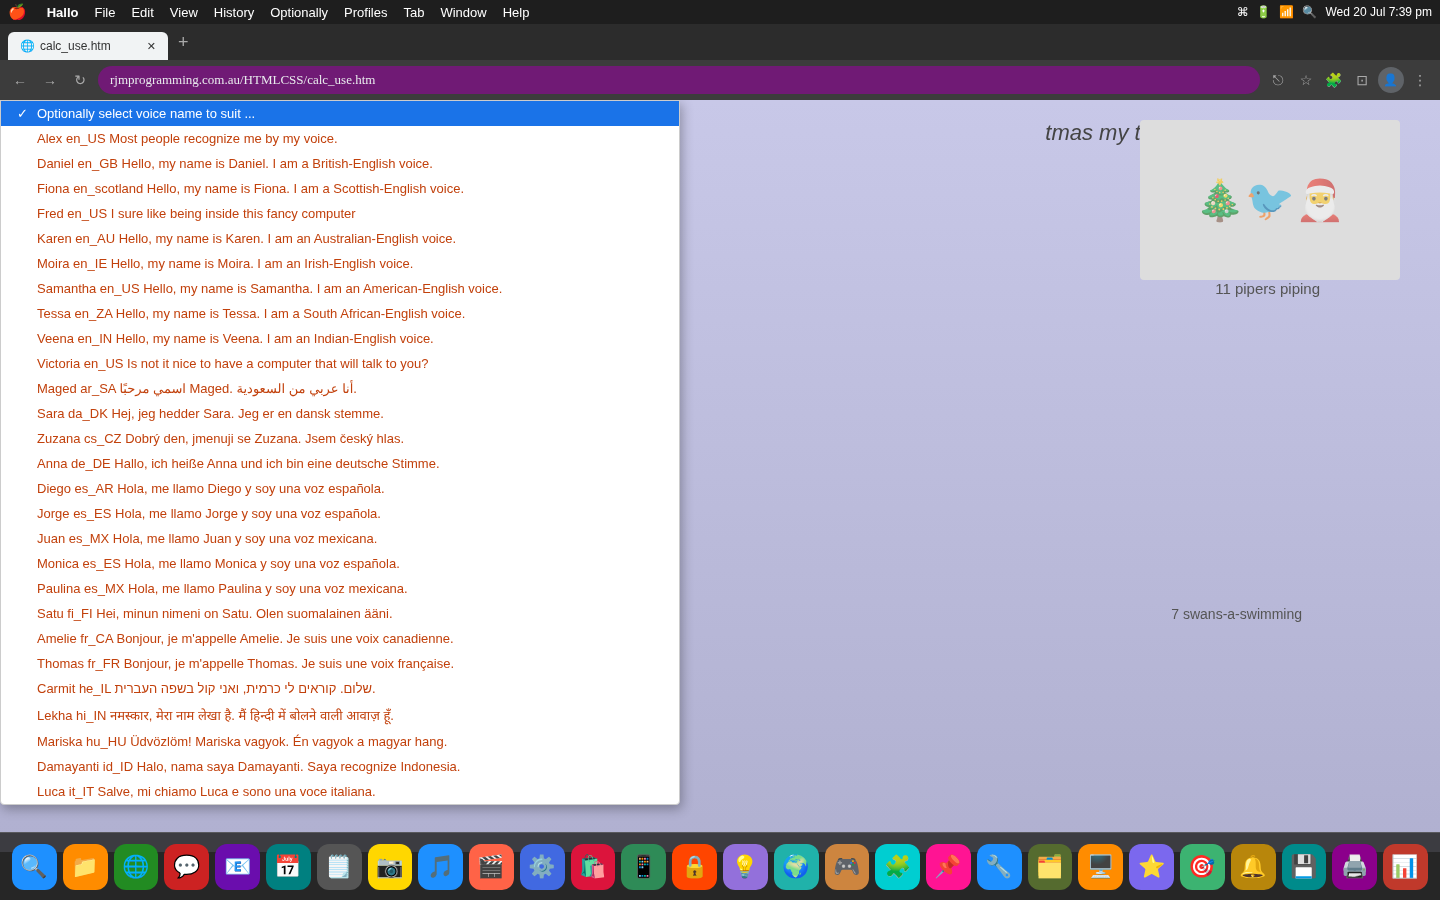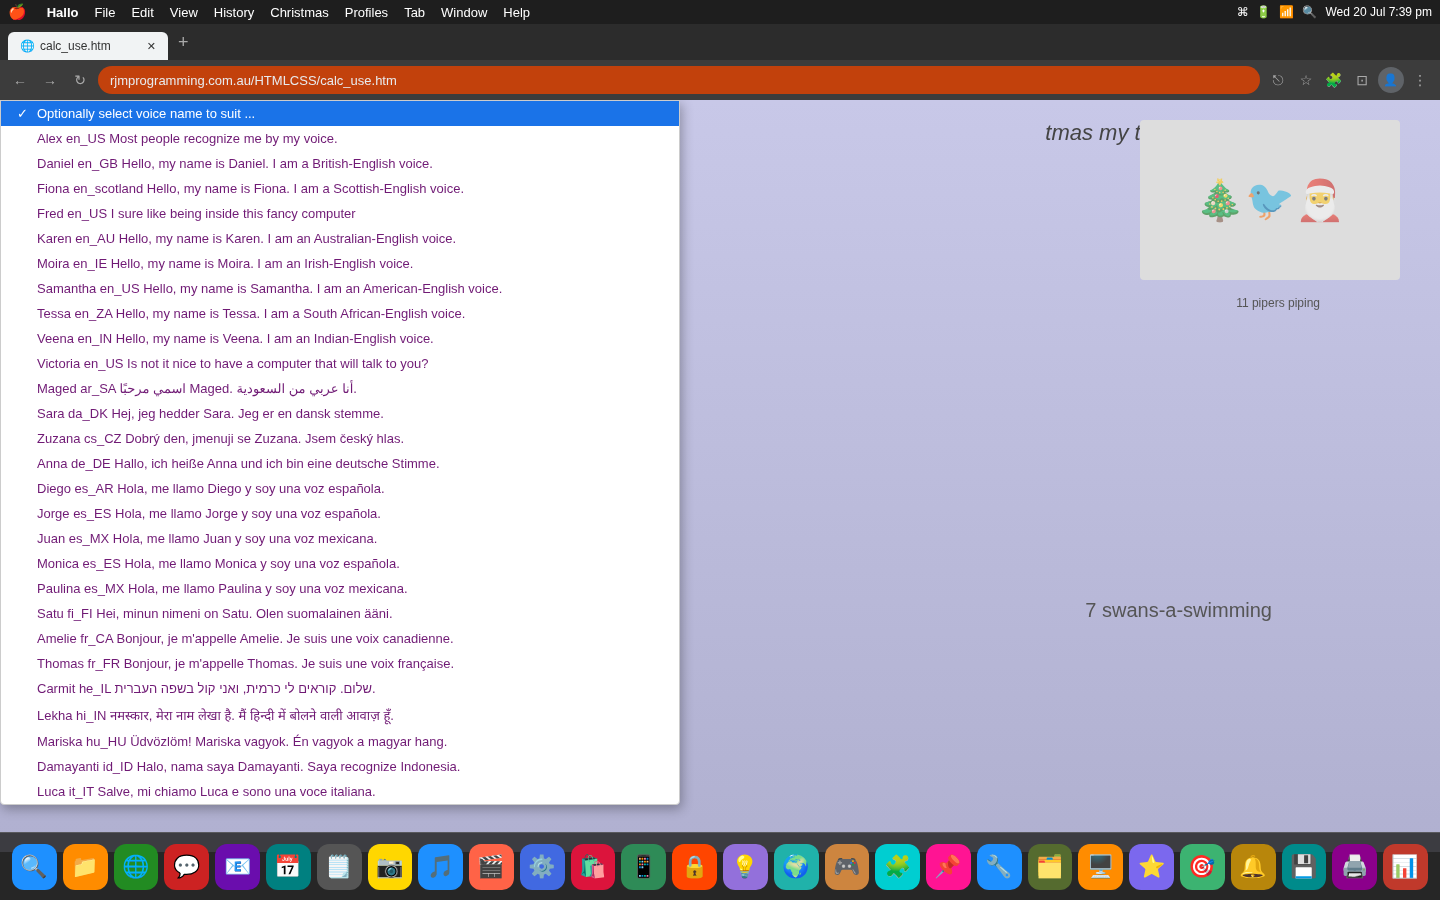--- a/index.html
+++ b/index.html
@@ -89,27 +89,28 @@
       border: none;
       background: transparent;
       color: #aaa;
       font-size: 14px;
       cursor: pointer;
       display: flex; align-items: center; justify-content: center;
     }
     .address-input {
       flex: 1;
       height: 28px;
-      background: #c2410c;
+      background: #701a75;
       border: none;
       border-radius: 14px;
       color: #e8eaed;
       font-size: 13px;
       padding: 0 12px;
       outline: none;
+      font-family: Liberation Serif, serif;
     }
     .toolbar-icons {
       display: flex;
       align-items: center;
       gap: 4px;
     }
     .toolbar-icon {
       width: 24px; height: 24px;
       border-radius: 50%;
       background: transparent;
@@ -218,21 +219,21 @@
       background: white;
       border: 1px solid #ccc;
       box-shadow: 2px 4px 12px rgba(0,0,0,0.3);
       z-index: 50;
       border-radius: 0 0 4px 4px;
     }
 
     .dropdown-item {
       padding: 5px 16px;
       font-size: 13px;
-      color: #701a75;
+      color: #c2410c;
       cursor: pointer;
       display: flex;
       align-items: center;
       gap: 4px;
       white-space: nowrap;
       overflow: hidden;
       text-overflow: ellipsis;
     }
 
     .dropdown-item.selected {
@@ -280,21 +281,21 @@
 </head>
 <body>
 
 <div class="menu-bar">
   <span class="apple-icon">🍎</span>
   <span class="menu-item bold">Hallo</span>
   <span class="menu-item">File</span>
   <span class="menu-item">Edit</span>
   <span class="menu-item">View</span>
   <span class="menu-item">History</span>
-  <span class="menu-item">Christmas</span>
+  <span class="menu-item">Optionally</span>
   <span class="menu-item">Profiles</span>
   <span class="menu-item">Tab</span>
   <span class="menu-item">Window</span>
   <span class="menu-item">Help</span>
   <div class="right-items">
     <span>⌘</span>
     <span>🔋</span>
     <span>📶</span>
     <span>🔍</span>
     <span>Wed 20 Jul  7:39 pm</span>
@@ -330,31 +331,31 @@
 
 <div class="page-content">
 
   <div class="bg-page">
     <div class="bg-title">tmas my true love gave to me:</div>
 
     <div class="bg-image-area">
       <span class="christmas-decoration">🎄🐦🎅</span>
     </div>
 
-    <div style="position:absolute; right: 120px; top: 196px; font-size:12px; color:#555;">11 pipers piping</div>
+    <div style="position:absolute; right: 120px; top: 180px; font-size:15px; color:#555;">11 pipers piping</div>
 
     <div class="banner-text">untup banner!</div>
 
     <div class="main-text-block">
       <div class="main-text-line1">Christmas my true</div>
       <div class="main-text-line2">french hens, 2 turtle</div>
       <div class="main-text-line2">tridge in a pear tree</div>
     </div>
 
-    <div style="position:absolute; bottom: 230px; right:168px; font-size:20px; color:#555;">7 swans-a-swimming</div>
+    <div style="position:absolute; bottom: 230px; right:138px; font-size:14px; color:#555;">7 swans-a-swimming</div>
 
     <div style="position:absolute; bottom: 170px; left:200px; font-size:17px; color:#555; display:flex; gap:80px;">
       <span>en rings</span>
       <span>4 calling birds</span>
     </div>
 
     <div style="position:absolute; bottom: 100px; left:200px; font-size:14px; color:#555; display:flex; gap:60px;">
       <span>tle doves</span>
       <span>and a</span>
       <span>partridge in a pear tree</span>

